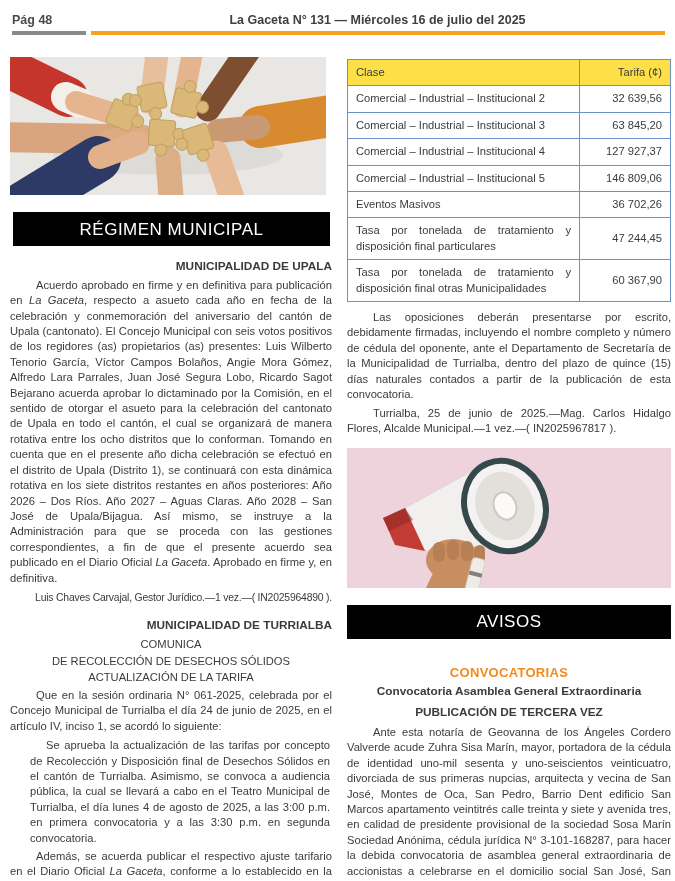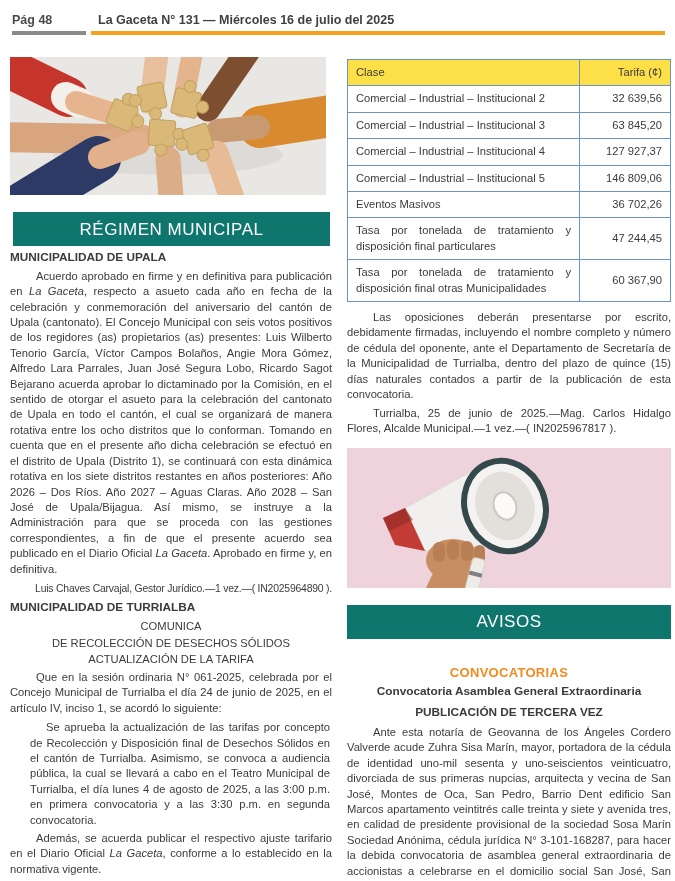--- a/index.html
+++ b/index.html
@@ -3,38 +3,38 @@
 <meta charset="utf-8">
 <style>
   html,body{margin:0;padding:0;background:#ffffff;}
   body{width:675px;height:881px;font-family:"Liberation Sans",sans-serif;color:#3b3b3b;}
   .page{position:relative;width:675px;height:881px;overflow:hidden;background:#fff;}
 
   
   .hdr{position:absolute;top:0;left:0;right:0;}
   .hdr-row{display:flex;align-items:baseline;padding:13px 18px 0 12px;}
   .hdr-page{font-weight:bold;font-size:12.5px;color:#4a4a4a;width:86px;}
-  .hdr-title{flex:1;text-align:left;font-weight:bold;font-size:12.5px;color:#3f3f3f;}
+  .hdr-title{flex:1;text-align:center;font-weight:bold;font-size:12.5px;color:#3f3f3f;}
   .hdr-rules{display:flex;gap:5px;margin:4px 10px 0 12px;height:4px;}
   .rule-gray{width:74px;background:#8a8a8a;}
   .rule-orange{flex:1;background:#f6a21e;}
 
   
   .columns{position:absolute;top:52px;left:10px;display:flex;gap:15px;}
   .col{font-size:11.2px;line-height:15.4px;text-align:justify;}
   .col-left{width:322px;}
   .col-right{width:324px;}
 
   figure{margin:0;}
   .photo{display:block;margin-top:5px;}
 
-  .section-bar{height:34px;margin:13px 2px 0 3px;background:#0f766e;color:#ffffff;
+  .section-bar{height:34px;margin:13px 2px 0 3px;background:#000000;color:#ffffff;
     display:flex;align-items:center;justify-content:center;font-size:17px;letter-spacing:.5px;}
 
-  .muni-title{text-align:left;font-weight:bold;font-size:11.8px;margin:4px 0 3px;}
+  .muni-title{text-align:right;font-weight:bold;font-size:11.8px;margin:13px 0 3px;}
   .cline{text-align:center;margin:2px 0;}
   .cline.tight{margin:0;}
   .body-p{margin:3px 0 0;text-indent:26px;}
   .block-ind{margin:4px 2px 0 20px;text-indent:16px;}
   .sig{font-size:10.4px;text-align:right;margin:4px 0 3px;letter-spacing:-.2px;}
   .sig-p{margin:3px 0 0;text-indent:26px;}
 
   .convoc{margin-top:26px;text-align:center;font-weight:bold;font-size:13px;color:#f28b1d;letter-spacing:.3px;}
   .company{margin-top:9px;text-align:center;font-size:11.8px;}
   .meeting{margin-top:4px;text-align:center;font-weight:bold;font-size:11.8px;}

